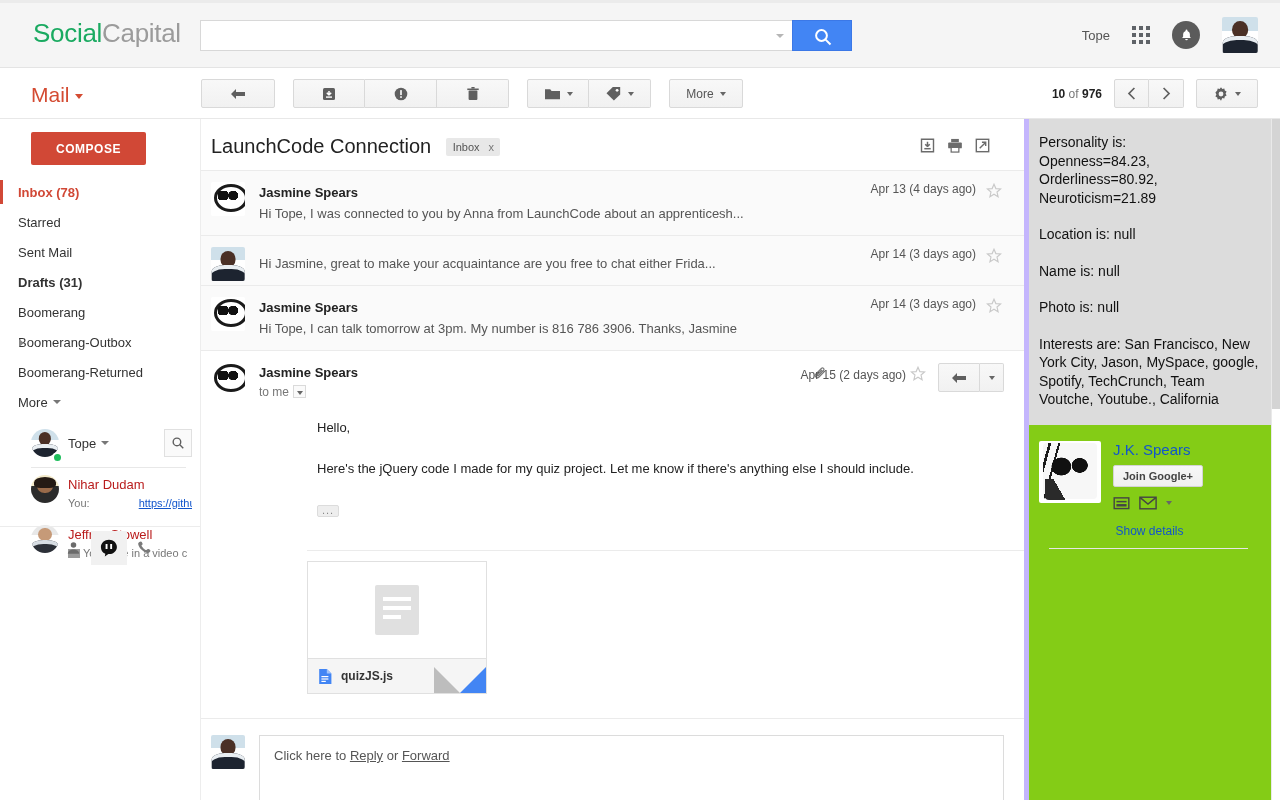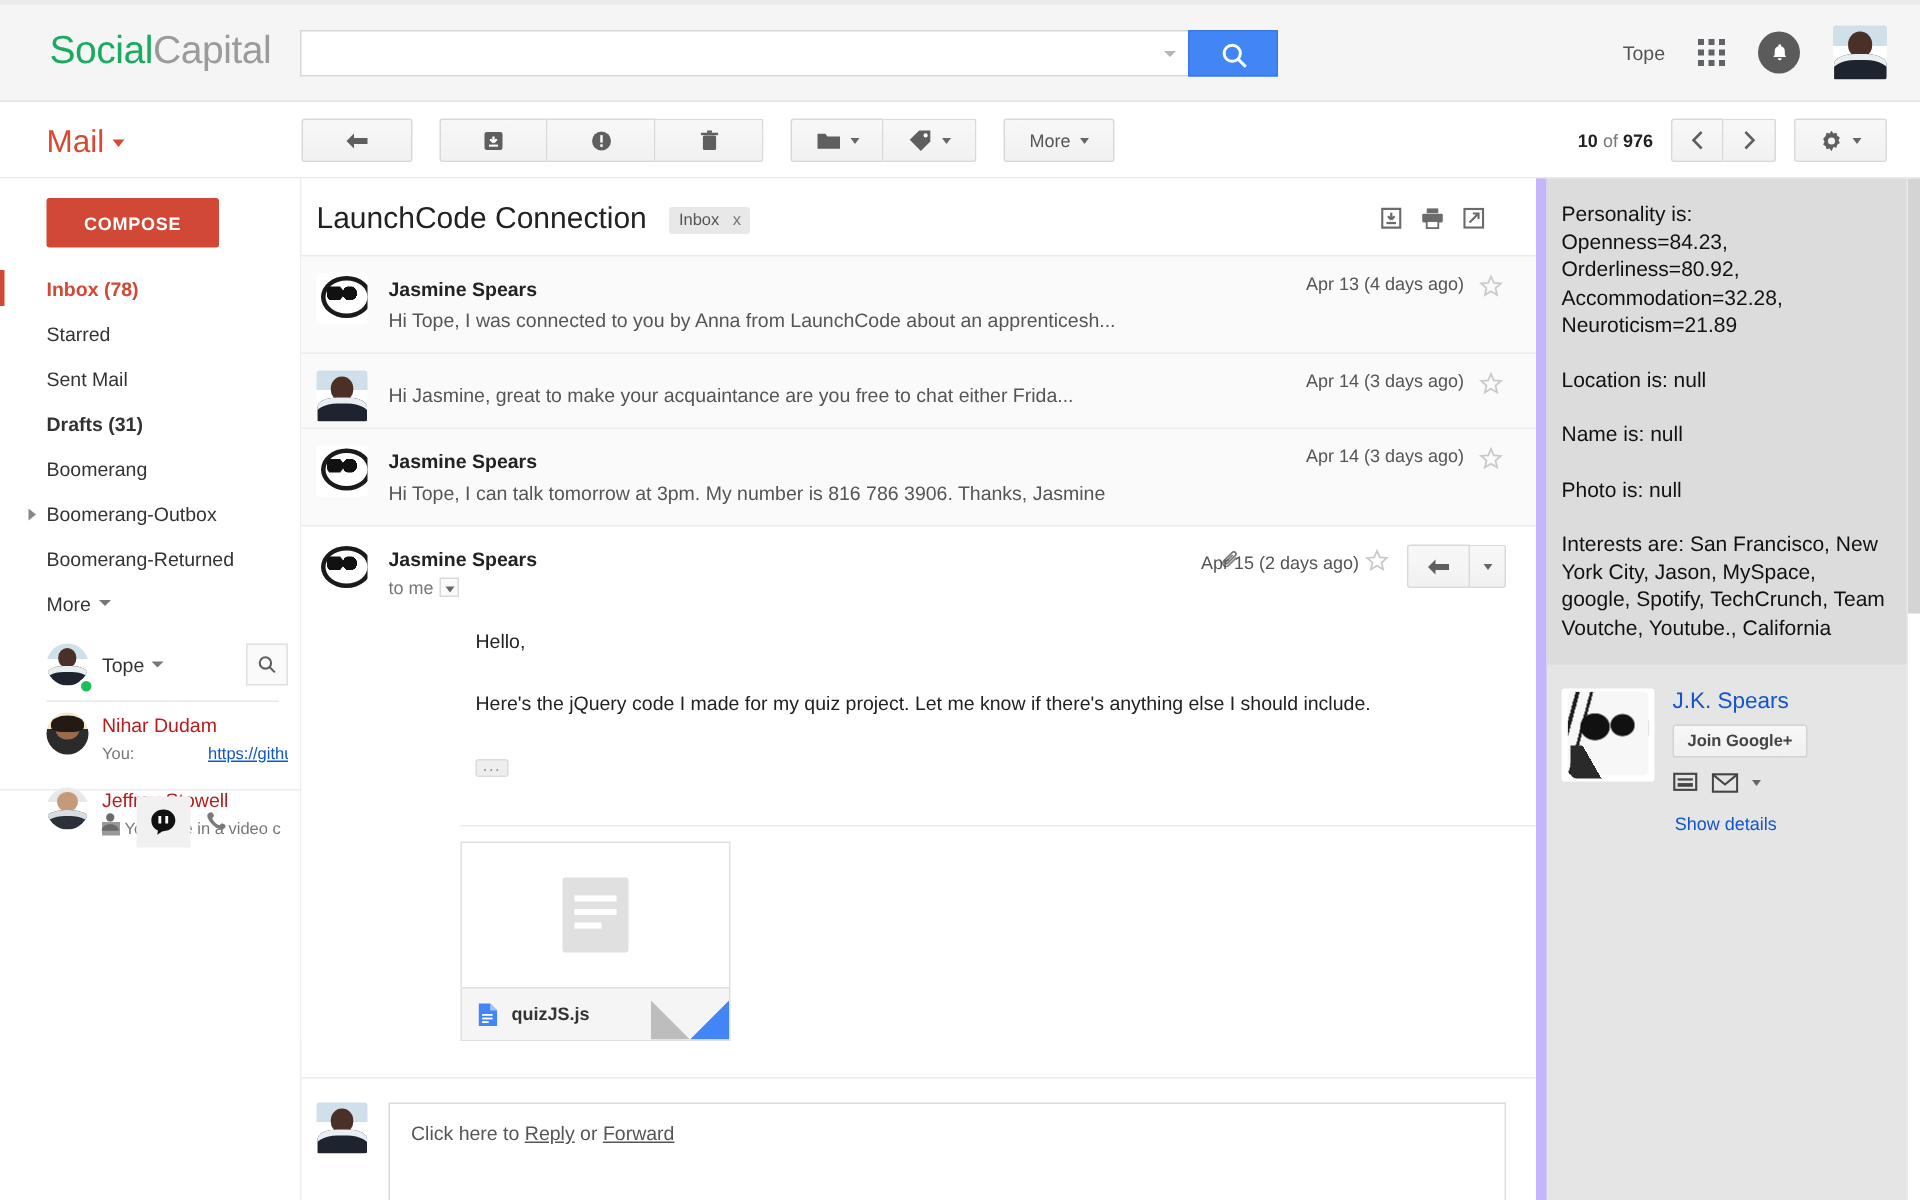--- a/index.html
+++ b/index.html
@@ -126,21 +126,21 @@
   
   .sidebar { position:absolute; left:0; top:119px; width:200px; height:681px; background:#fff; }
   .compose {
     position:absolute; left:31px; top:13px; width:115px; height:33px;
     background:#d14836; color:#fff; font-size:12px; font-weight:bold; letter-spacing:.5px;
     display:flex; align-items:center; justify-content:center; border-radius:2px; cursor:pointer;
   }
   .navlist { position:absolute; left:0; top:58px; width:200px; }
   .navitem {
     position:relative; height:30px; display:flex; align-items:center;
-    padding-left:31px; font-size:13px; color:#333; cursor:pointer;
+    padding-left:18px; font-size:13px; color:#333; cursor:pointer;
   }
   .navitem.active { color:#d14836; font-weight:bold; }
   .navitem.active::before { content:""; position:absolute; left:0; top:3px; width:3px; height:24px; background:#d14836; }
   .navitem.bold { font-weight:bold; }
   .navitem .tri {
     position:absolute; left:19px; top:12px; width:0;height:0;
     border-top:4px solid transparent;border-bottom:4px solid transparent;border-left:5px solid #888;
   }
   .navitem .mcar { display:inline-block; margin-left:5px; width:0;height:0;
     border-left:4px solid transparent;border-right:4px solid transparent;border-top:4px solid #777; }
@@ -207,21 +207,21 @@
   .att-name { font-size:12px; font-weight:bold; color:#333; }
   .fold { position:absolute; right:0; bottom:0; width:0;height:0; border-left:26px solid transparent; border-bottom:26px solid #4285f4; }
   .fold2 { position:absolute; right:26px; bottom:0; width:0;height:0; border-right:26px solid transparent; border-bottom:26px solid #bdbdbd; }
 
   .replybox-wrap { margin:24px 0 0 0; border-top:1px solid #ebebeb; padding:16px 20px 0 10px; position:relative; }
   .rb-av { position:absolute; left:10px; top:16px; width:34px; height:34px; border-radius:2px; overflow:hidden; }
   .replybox { margin-left:48px; border:1px solid #dcdcdc; height:86px; padding:12px 14px; font-size:13px; color:#555; cursor:text; }
   .replybox u { text-decoration:underline; }
 
   
-  .rpanel { position:absolute; left:1024px; top:119px; width:248px; height:681px; background:#e5e5e5; border-left:7px solid #c4b5fd; }
+  .rpanel { position:absolute; left:1024px; top:119px; width:248px; height:681px; background:#84cc16; border-left:5px solid #c4b5fd; }
   .pbox { background:#dcdcdc; padding:14px 12px 16px 10px; font-size:14px; line-height:18.5px; color:#111; }
   .pbox .blk { margin-bottom:18px; }
   .pbox .blk:last-child { margin-bottom:0; }
   .contact { padding:16px 12px 0 10px; position:relative; }
   .c-av { width:62px; height:62px; border-radius:2px; overflow:hidden; position:absolute; left:10px; top:16px; }
   .c-body { margin-left:74px; }
   .c-name { font-size:15px; color:#1155cc; cursor:pointer; }
   .gbtn { display:inline-flex; align-items:center; justify-content:center; margin-top:7px; height:22px; padding:0 9px;
           background:linear-gradient(#f7f7f7,#f0f0f0); border:1px solid #d4d4d4; border-radius:2px; font-size:11px; font-weight:bold; color:#444; cursor:pointer; }
   .c-icons { margin-top:9px; display:flex; align-items:center; gap:9px; }
@@ -585,21 +585,20 @@
       </div>
     </div>
   </div>
 
   <div class="rpanel">
     <div class="pbox">
       <div class="blk">
         <div>Personality is:</div>
         <div>Openness=84.23,</div>
         <div>Orderliness=80.92,</div>
-        <div>Accommodation=32.28,</div>
         <div>Neuroticism=21.89</div>
       </div>
       <div class="blk">Location is: null</div>
       <div class="blk">Name is: null</div>
       <div class="blk">Photo is: null</div>
       <div class="blk">Interests are: San Francisco, New York City, Jason, MySpace, google, Spotify, TechCrunch, Team Voutche, Youtube., California</div>
     </div>
 
     <div class="contact">
       <span class="c-av ph-jk"></span>

